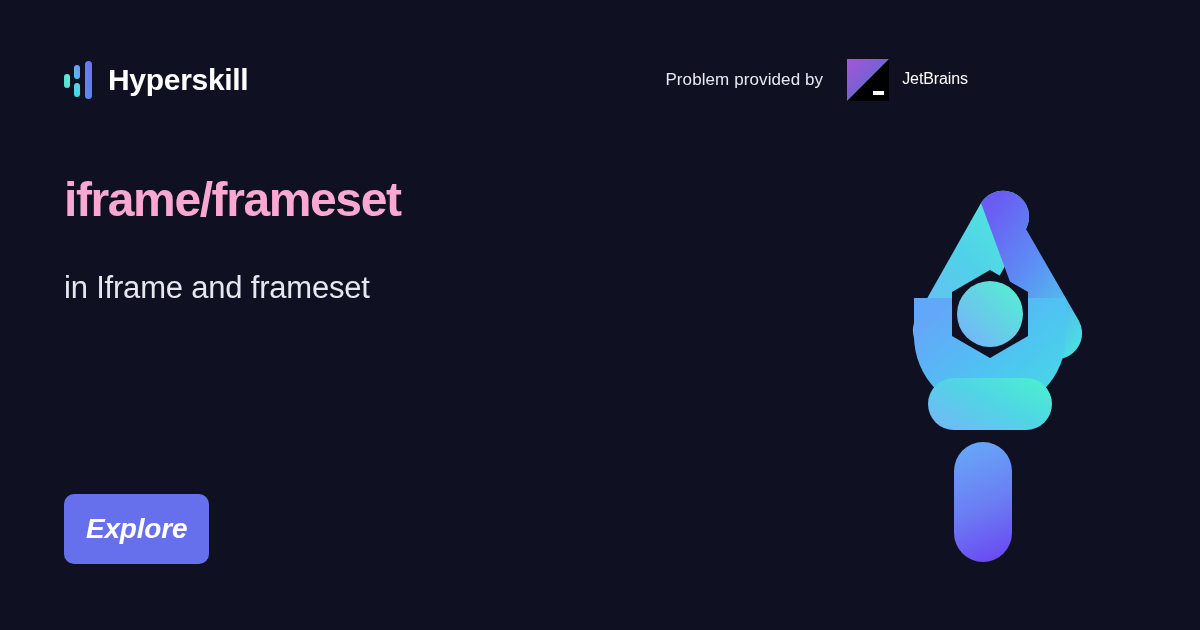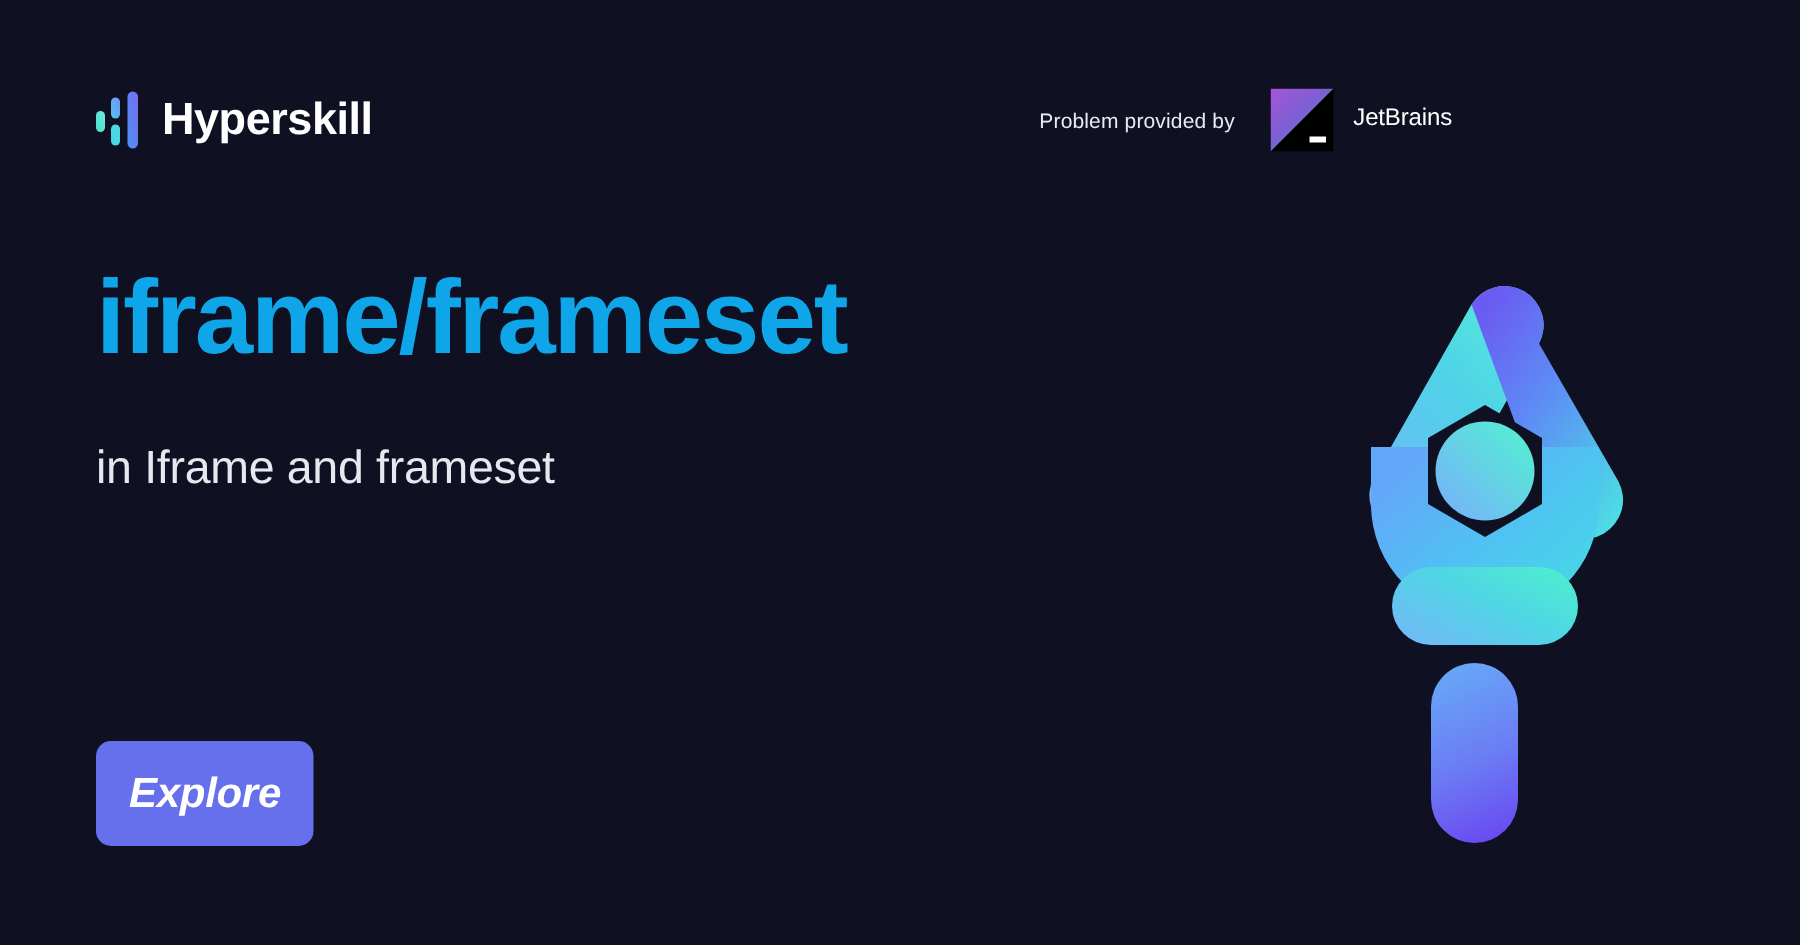--- a/index.html
+++ b/index.html
@@ -46,21 +46,21 @@
   }
 
   
   .provided {
     display:flex;
     align-items:center;
     gap:24px;
   }
   .provided-label {
     color:#e8eaf2;
-    font-size:14px;
+    font-size:17px;
     font-weight:normal;
     letter-spacing:0.1px;
     white-space:nowrap;
   }
   .jb-lockup {
     display:flex;
     align-items:center;
     gap:13px;
   }
   .jb-square { display:block; width:42px; height:42px; }
@@ -84,22 +84,22 @@
     letter-spacing:-0.4px;
   }
 
   
   .body {
     position:absolute;
     left:64px; top:160px;
     width:800px; height:440px;
   }
   .title {
-    color:#0ea5e9;
-    font-size:70px;
+    color:#f9a8d4;
+    font-size:48px;
     font-weight:bold;
     letter-spacing:-1.4px;
     line-height:1.08;
     margin-top:14px;
   }
   .subtitle {
     color:#e6e8f0;
     font-size:31px;
     font-weight:normal;
     letter-spacing:-0.2px;

